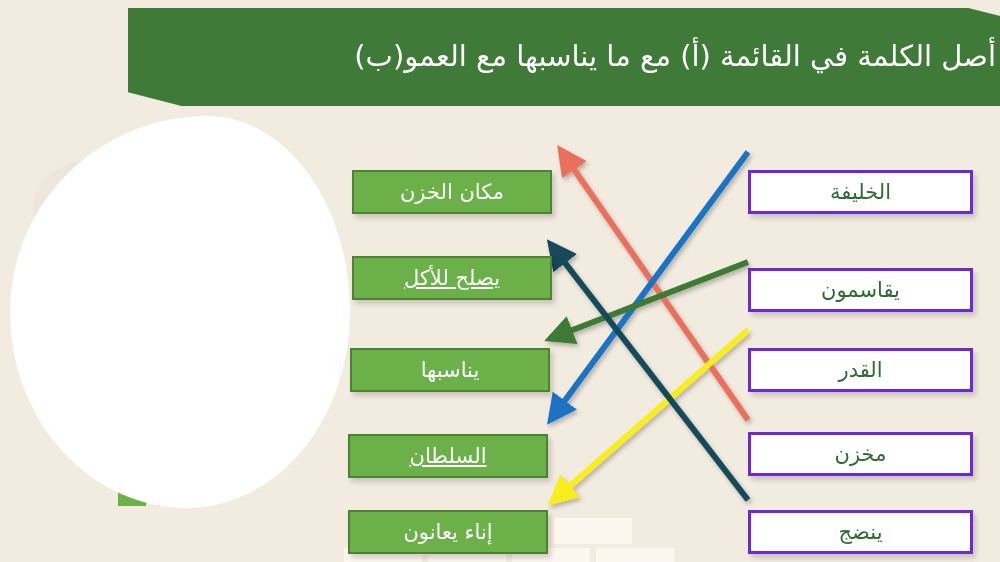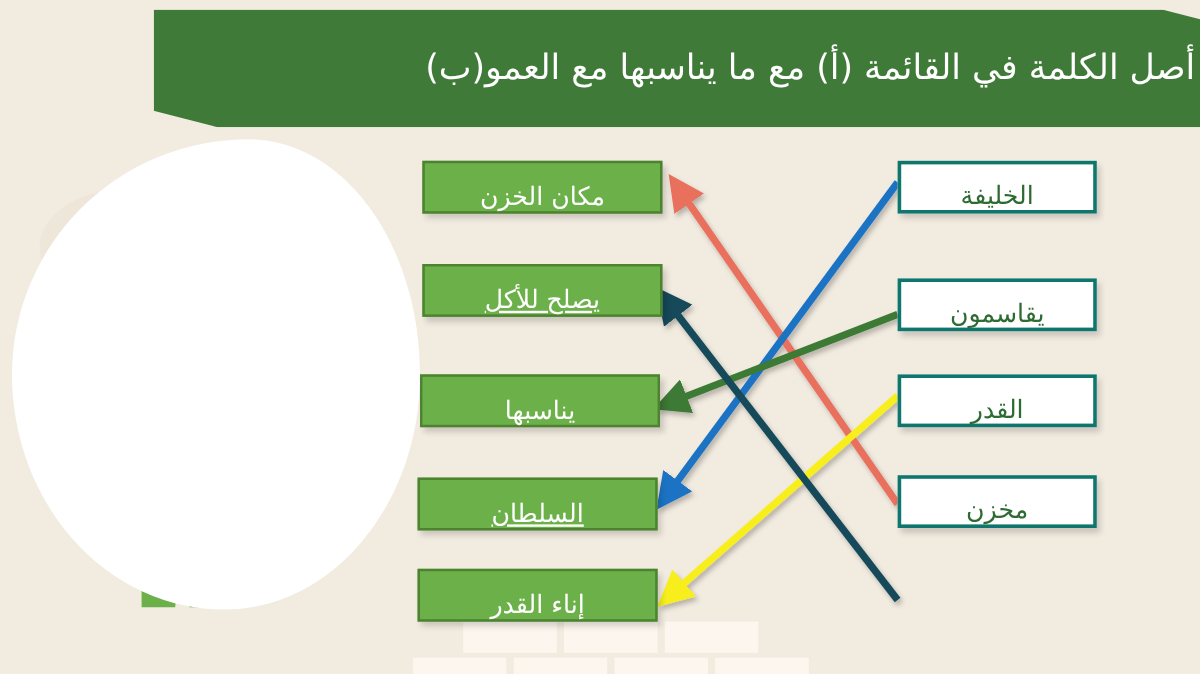--- a/index.html
+++ b/index.html
@@ -31,31 +31,32 @@
     box-shadow:4px 5px 6px rgba(0,0,0,.22);
   }
   .banner-text{
     color:#ffffff;font-size:29px;line-height:1.3;
     font-family:"DejaVu Sans","Liberation Sans",sans-serif;
     direction:rtl;text-align:center;padding:0 26px;white-space:nowrap;
   }
 
   
   .box{
-    position:absolute;display:flex;align-items:flex-end;justify-content:center;
+    position:absolute;display:flex;align-items:center;justify-content:center;
     direction:rtl;font-size:21px;box-sizing:border-box;
     box-shadow:3px 4px 5px rgba(0,0,0,.17);
+    margin-top:36px;
   }
   .box.left{
     background:#6cb04a;border:2px solid #4c8230;color:#ffffff;
     width:200px;height:44px;
   }
   .box.right{
-    background:#ffffff;border:3px solid #0f766e;color:#2e6b32;
-    width:166px;height:44px;
+    background:#ffffff;border:3px solid #6d28d9;color:#2e6b32;
+    width:225px;height:44px;
   }
 
   svg.links{position:absolute;left:0;top:0;width:1000px;height:562px;pointer-events:none;}
 </style>
 </head>
 <body>
 
 <div id="stage">
 
   <div class="brick" style="left:386px;top:518px;width:78px;height:26px;"></div>
@@ -169,29 +170,32 @@
   <div class="box left" style="left:352px;top:220px;text-decoration:underline;">
     <span>يصلح للأكل</span>
   </div>
   <div class="box left" style="left:350px;top:312px;">
     <span>يناسبها</span>
   </div>
   <div class="box left" style="left:348px;top:398px;text-decoration:underline;">
     <span>السلطان</span>
   </div>
   <div class="box left" style="left:348px;top:474px;">
-    <span>إناء القدر</span>
+    <span>إناء يعانون</span>
   </div>
 
   <div class="box right" style="left:748px;top:134px;">
     <span>الخليفة</span>
   </div>
   <div class="box right" style="left:748px;top:232px;">
     <span>يقاسمون</span>
   </div>
   <div class="box right" style="left:748px;top:396px;">
     <span>مخزن</span>
   </div>
   <div class="box right" style="left:748px;top:312px;">
     <span>القدر</span>
   </div>
+  <div class="box right" style="left:748px;top:474px;">
+    <span>ينضج</span>
+  </div>
 
 </div>
 
 </body></html>

